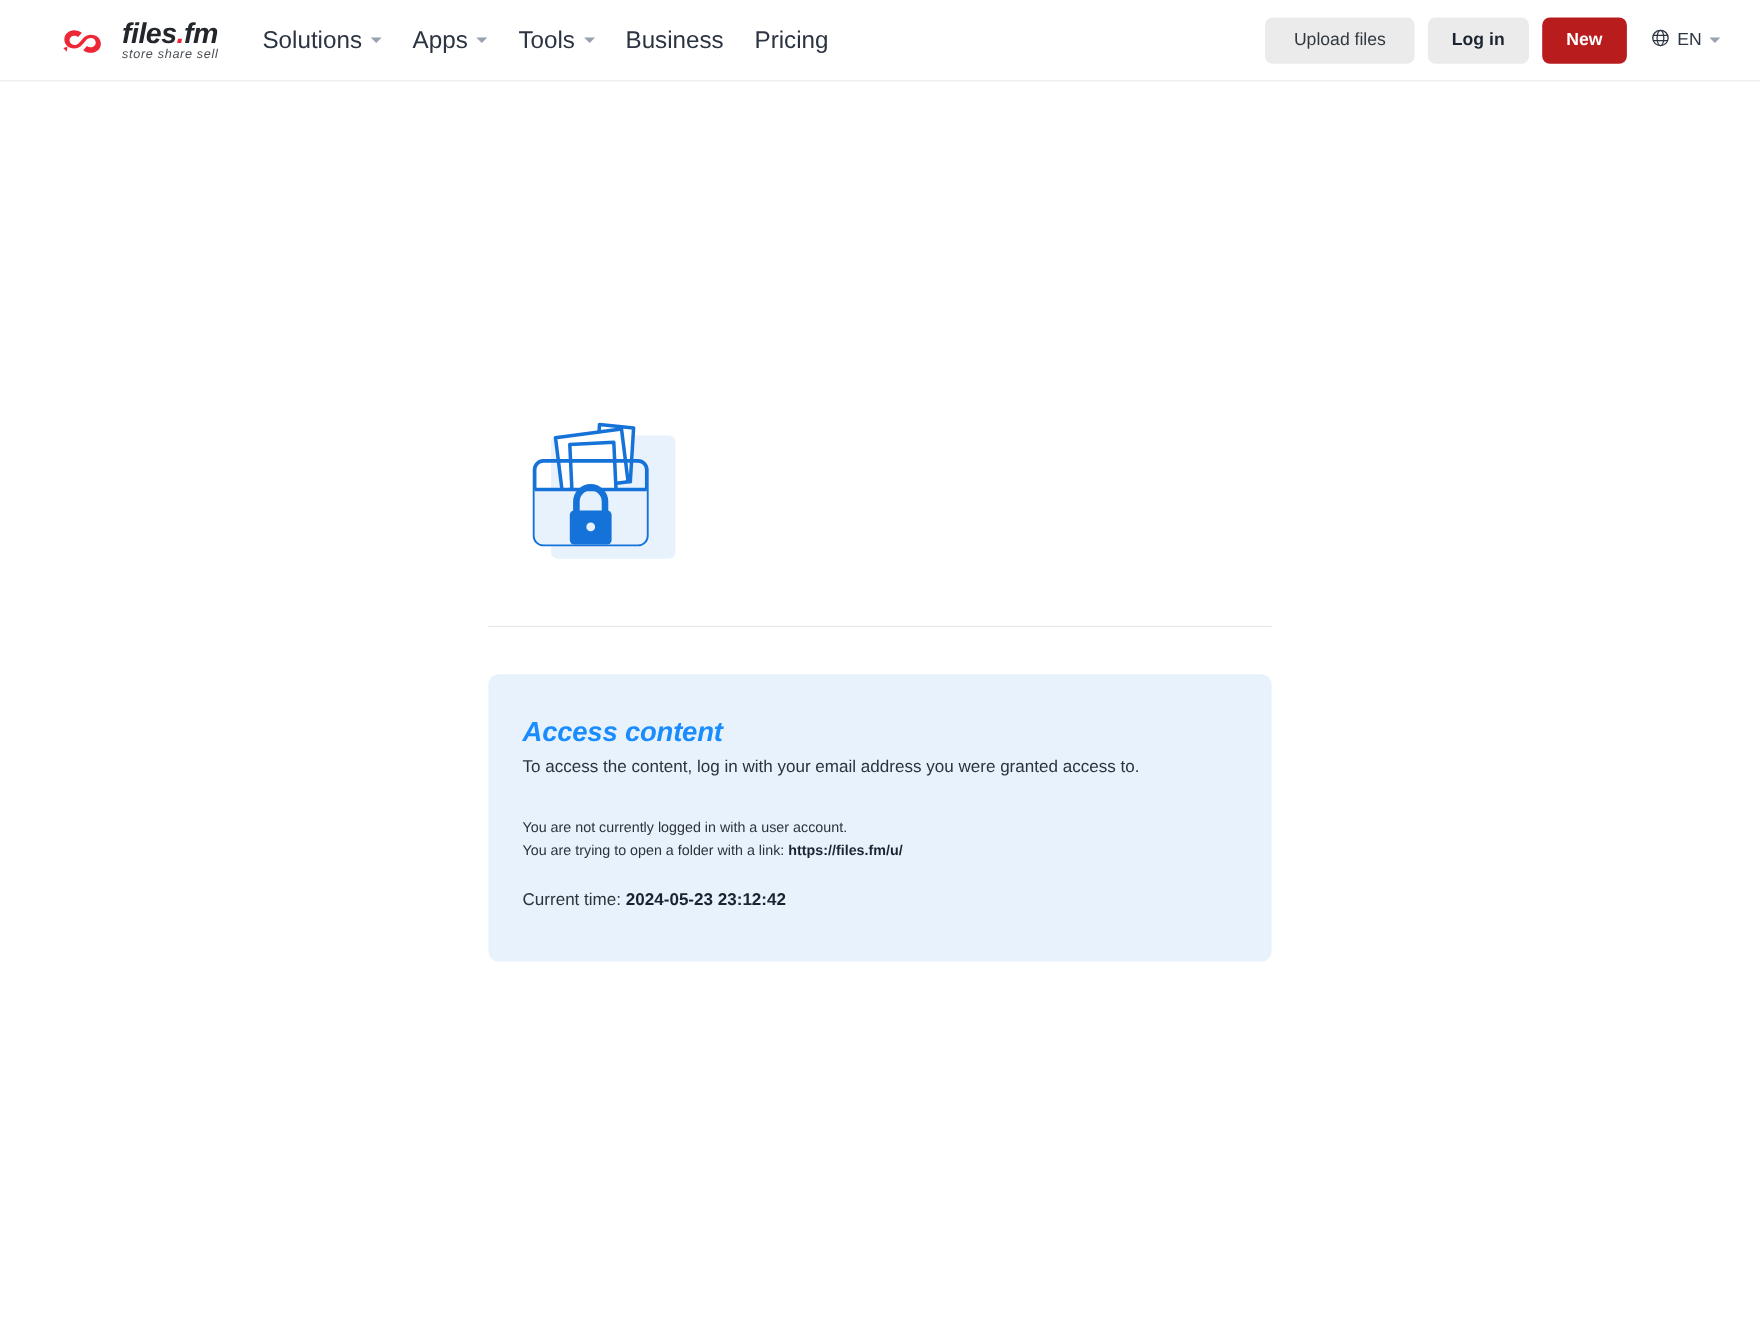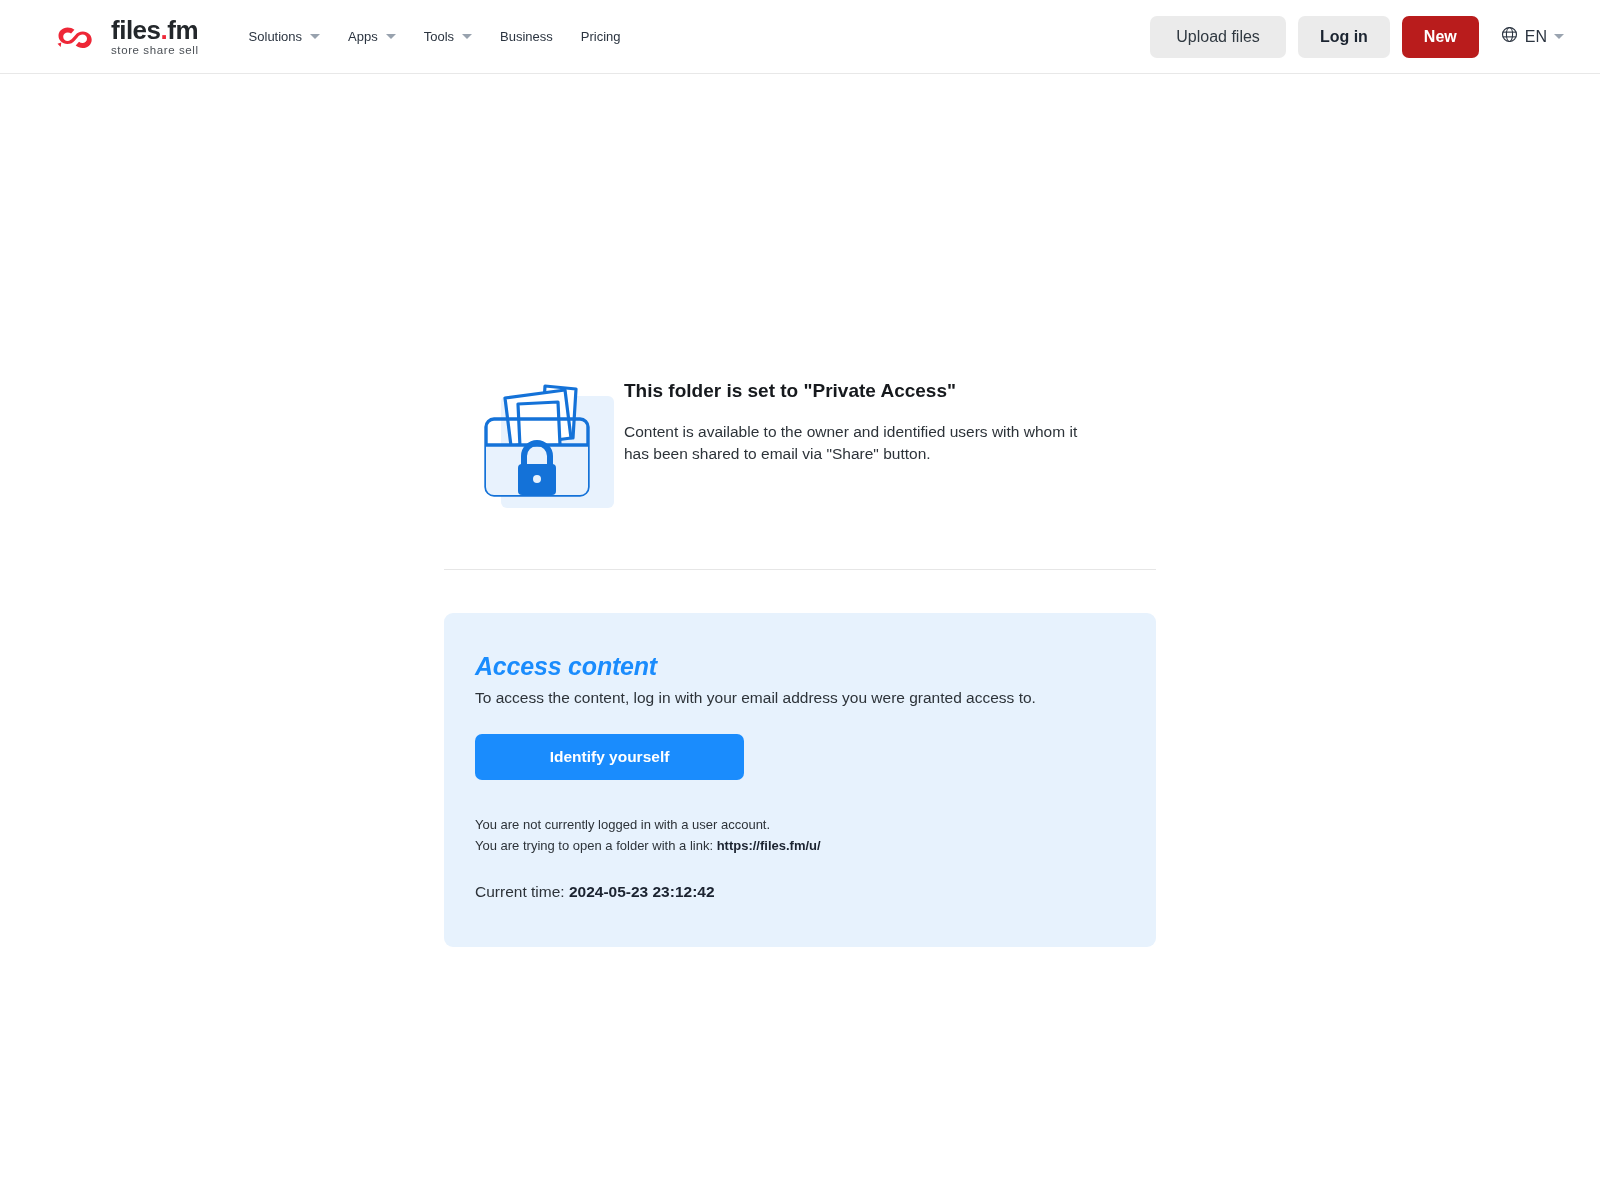--- a/index.html
+++ b/index.html
@@ -20,22 +20,23 @@
     border-bottom: 1px solid #e8e8e8;
     display: flex;
     align-items: center;
     padding: 0 32px 0 55px;
     background: #fff;
   }
   .brand {
     display: flex;
     align-items: center;
     gap: 10px;
-    margin-right: 36px;
+    margin-right: 26px;
     text-decoration: none;
+    font-style: italic;
   }
   .brand-mark { width: 46px; height: 32px; flex: none; }
   .brand-words { display: flex; flex-direction: column; line-height: 1; }
   .brand-name {
     font-size: 26px;
     font-weight: bold;
     letter-spacing: -0.5px;
     color: #23272b;
   }
   .brand-name .dot { color: #ee2737; }
@@ -45,21 +46,21 @@
     letter-spacing: 0.6px;
     margin-top: 2px;
   }
 
   .nav { display: flex; align-items: center; gap: 0; }
   .nav-item {
     display: flex;
     align-items: center;
     gap: 8px;
     padding: 8px 14px;
-    font-size: 13px;
+    font-size: 22px;
     color: #2b3440;
     cursor: pointer;
     white-space: nowrap;
     text-align: center;
   }
   .caret {
     width: 0; height: 0;
     border-left: 5px solid transparent;
     border-right: 5px solid transparent;
     border-top: 5px solid #98a2ae;
@@ -280,32 +281,27 @@
 
         <path d="M14 73 h102 v42 a8 8 0 0 1 -8 8 h-86 a8 8 0 0 1 -8 -8 z" fill="#e8f2fd" stroke="none"></path>
         <line x1="14" y1="73" x2="116" y2="73" stroke="#1472d8" stroke-width="3.4"></line>
 
         <path d="M52 93 v-9 a13 13 0 0 1 26 0 v9" fill="none" stroke="#1472d8" stroke-width="6"></path>
 
         <rect x="46" y="92" width="38" height="31" rx="4" fill="#1472d8"></rect>
         <circle cx="65" cy="107" r="4" fill="#e8f2fd"></circle>
       </svg>
     </div>
-    <div class="notice-text">
-      <div class="notice-title">This folder is set to "Private Access"</div>
-      <div class="notice-body">Content is available to the owner and identified users with whom it has been shared to email via "Share" button.</div>
-    </div>
   </div>
 
   <div class="divider"></div>
 
   <div class="panel">
     <div class="panel-title">Access content</div>
     <div class="panel-sub">To access the content, log in with your email address you were granted access to.</div>
-    <button class="btn-identify">Identify yourself</button>
     <div class="panel-lines">
       <div>You are not currently logged in with a user account.</div>
       <div>
         <span>You are trying to open a folder with a link:</span>
         <b>https://files.fm/u/</b>
       </div>
     </div>
     <div class="panel-time">
       <span>Current time:</span>
       <b>2024-05-23 23:12:42</b>

